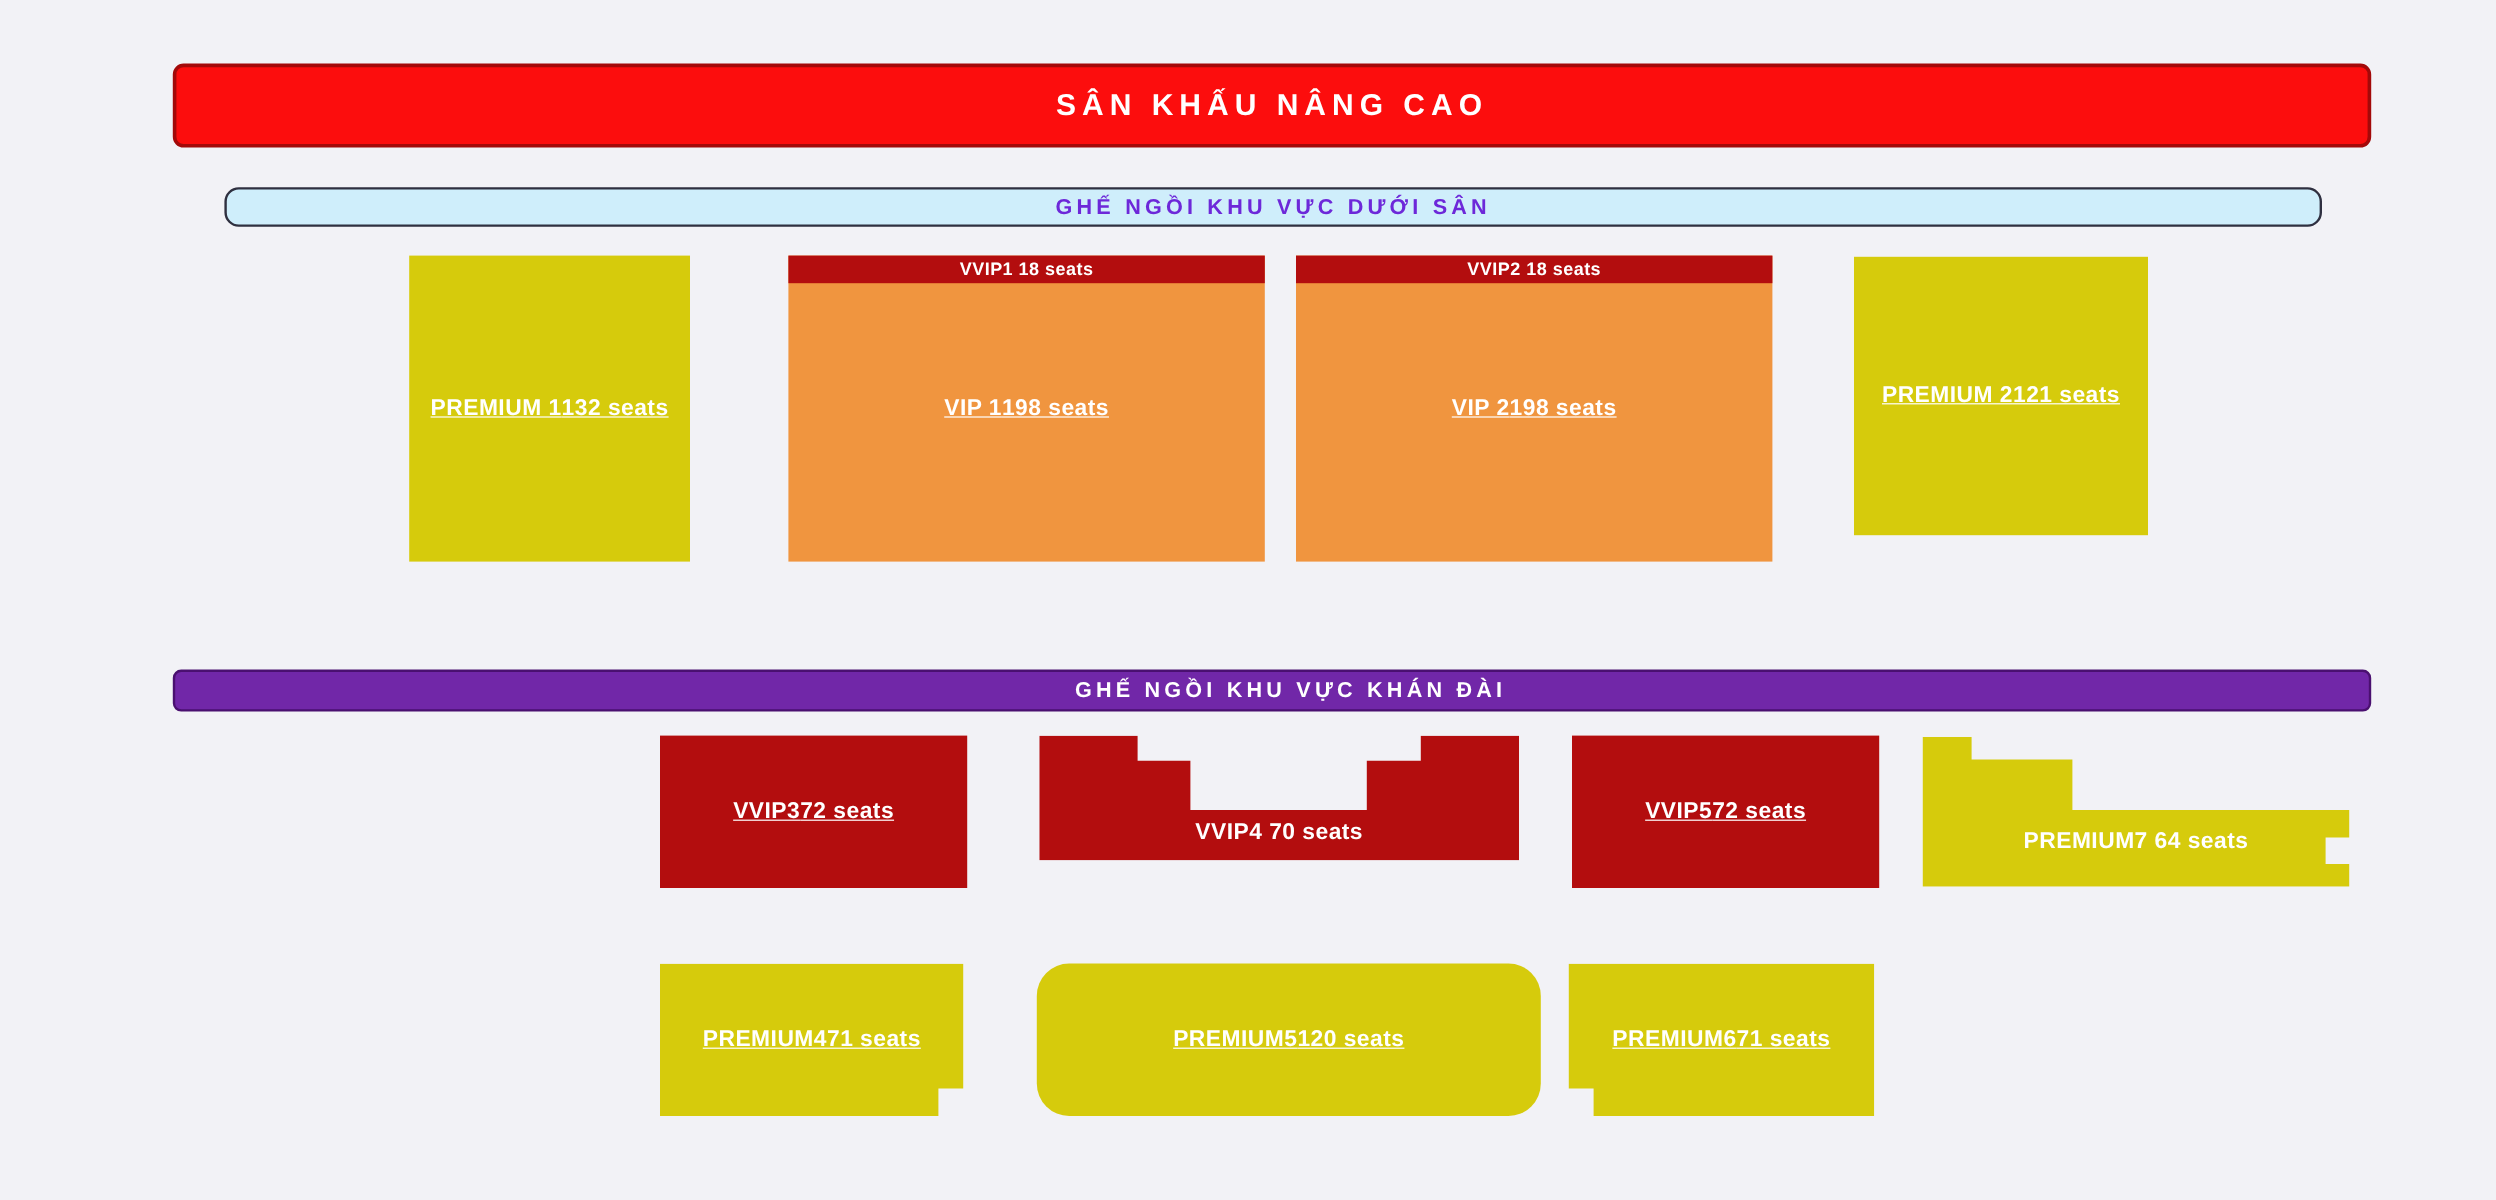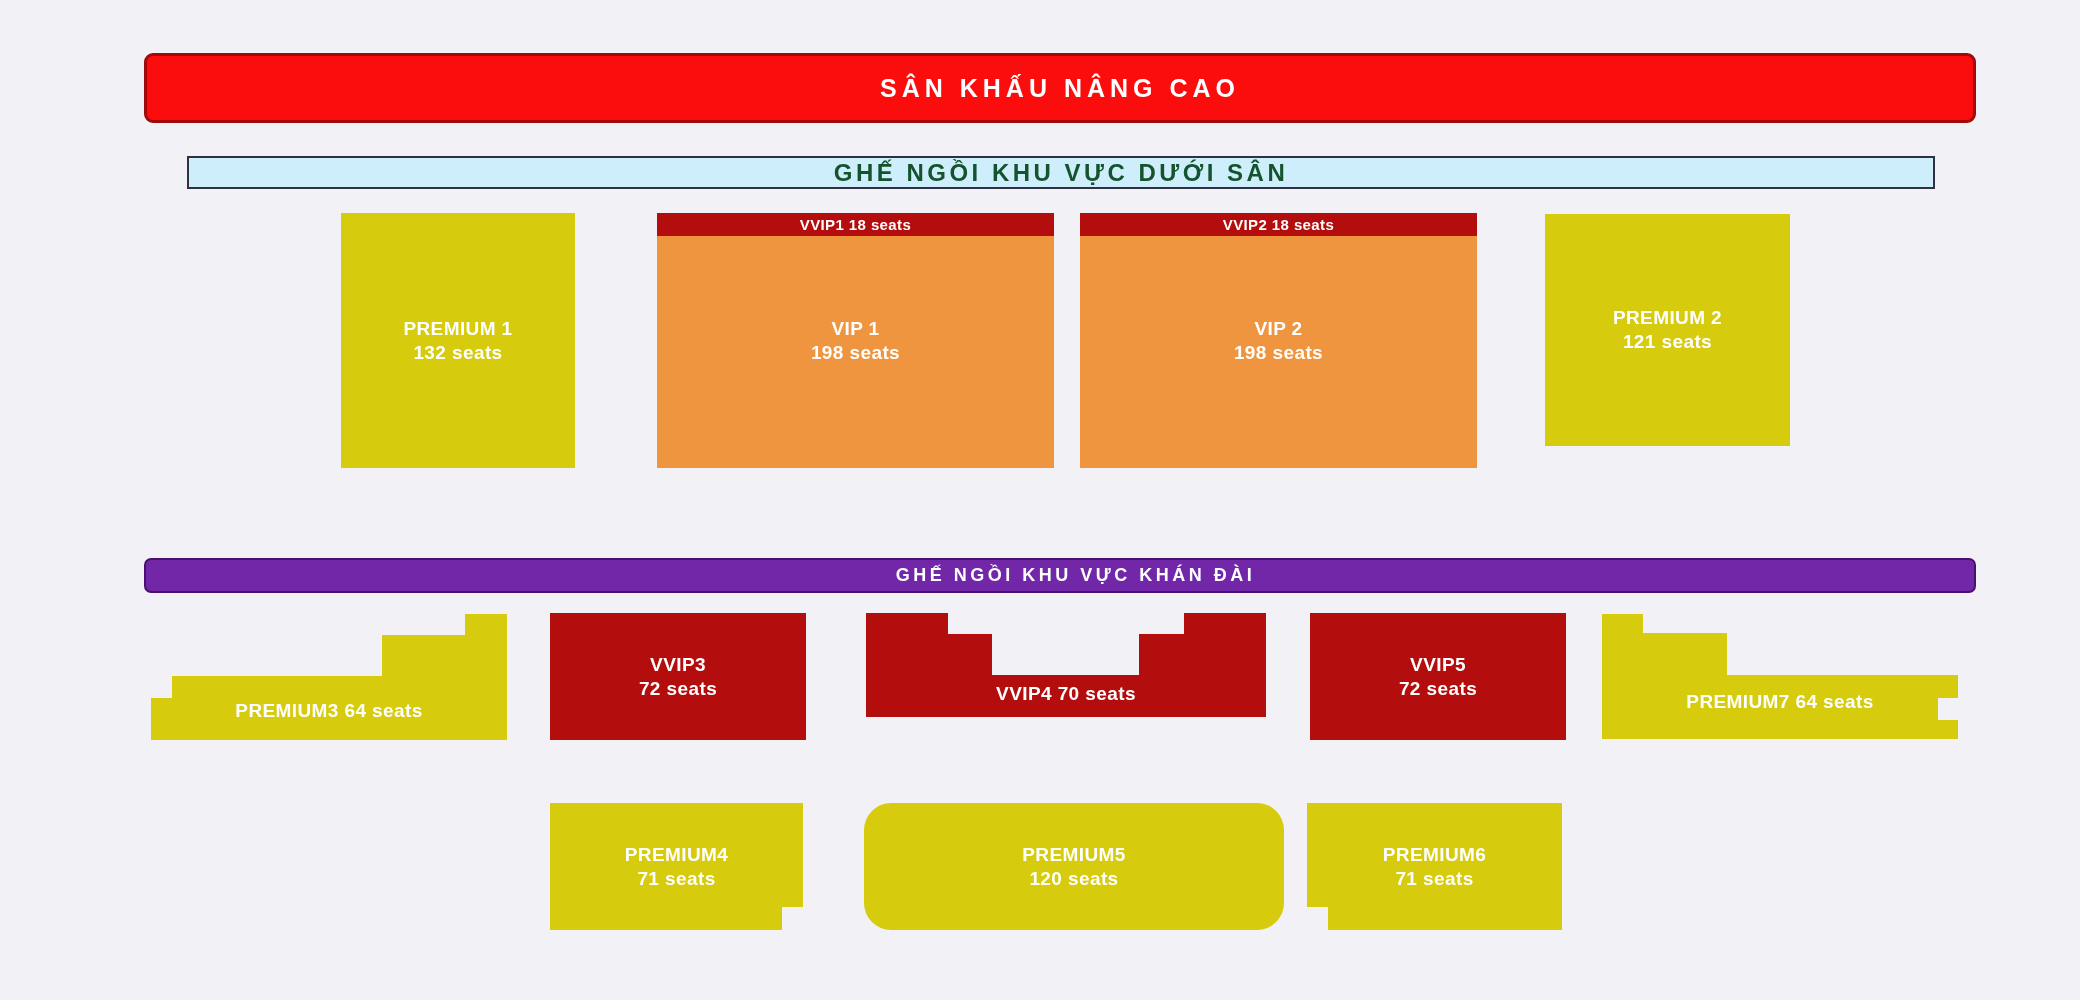--- a/index.html
+++ b/index.html
@@ -17,37 +17,37 @@
     font-weight:bold;box-sizing:border-box;border-radius:9px;
   }
   #stage-banner{
     left:144px;top:53px;width:1832px;height:70px;
     background:var(--stage-red);border:3px solid var(--stage-border);
     color:#fff;font-size:25px;letter-spacing:5px;
   }
   #floor-banner{
     left:187px;top:156px;width:1748px;height:33px;
     background:var(--blue-light);border:2px solid var(--dark-border);
-    color:#14532d;font-size:24px;letter-spacing:3.5px;border-radius:0;
+    color:#6d28d9;font-size:18px;letter-spacing:3.5px;border-radius:12px;
   }
   #grandstand-banner{
     left:144px;top:558px;width:1832px;height:35px;
     background:var(--purple);border:2px solid var(--purple-border);
     color:#fff;font-size:18px;letter-spacing:3.5px;border-radius:7px;padding-left:31px;
   }
 
   
   .zone{position:absolute;color:#fff;font-weight:bold;text-align:center;}
   .zone.yellow{background:var(--yellow);}
   .zone.orange{background:var(--orange);padding-left:14px;}
   .zone.red{background:var(--red-dark);}
   .zone-label{
     position:absolute;left:0;top:0;right:0;bottom:0;
-    display:flex;flex-direction:column;align-items:center;justify-content:center;
-    font-size:19px;line-height:24px;letter-spacing:0.4px;
+    display:flex;flex-direction:row;align-items:center;justify-content:center;
+    font-size:19px;line-height:24px;letter-spacing:0.4px;text-decoration:underline;
   }
   .vip-header{
     position:absolute;left:0;top:0;right:0;height:23px;
     background:var(--red-dark);display:flex;align-items:center;justify-content:center;
     font-size:15px;letter-spacing:0.4px;
   }
   .line-label{
     position:absolute;left:0;right:0;text-align:center;
     font-size:19px;letter-spacing:0.4px;
   }
@@ -119,23 +119,20 @@
     <div class="zone-label">
       <div>PREMIUM 2</div>
       <div>121 seats</div>
     </div>
   </div>
 
   <div class="banner" id="grandstand-banner">
     <span>GHẾ NGỒI KHU VỰC KHÁN ĐÀI</span>
   </div>
 
-  <div class="zone yellow" id="premium3">
-    <div class="line-label">PREMIUM3 64 seats</div>
-  </div>
 
   <div class="zone red" id="vvip3">
     <div class="zone-label">
       <div>VVIP3</div>
       <div>72 seats</div>
     </div>
   </div>
 
   <div class="zone red" id="vvip4">
     <div class="line-label">VVIP4 70 seats</div>

